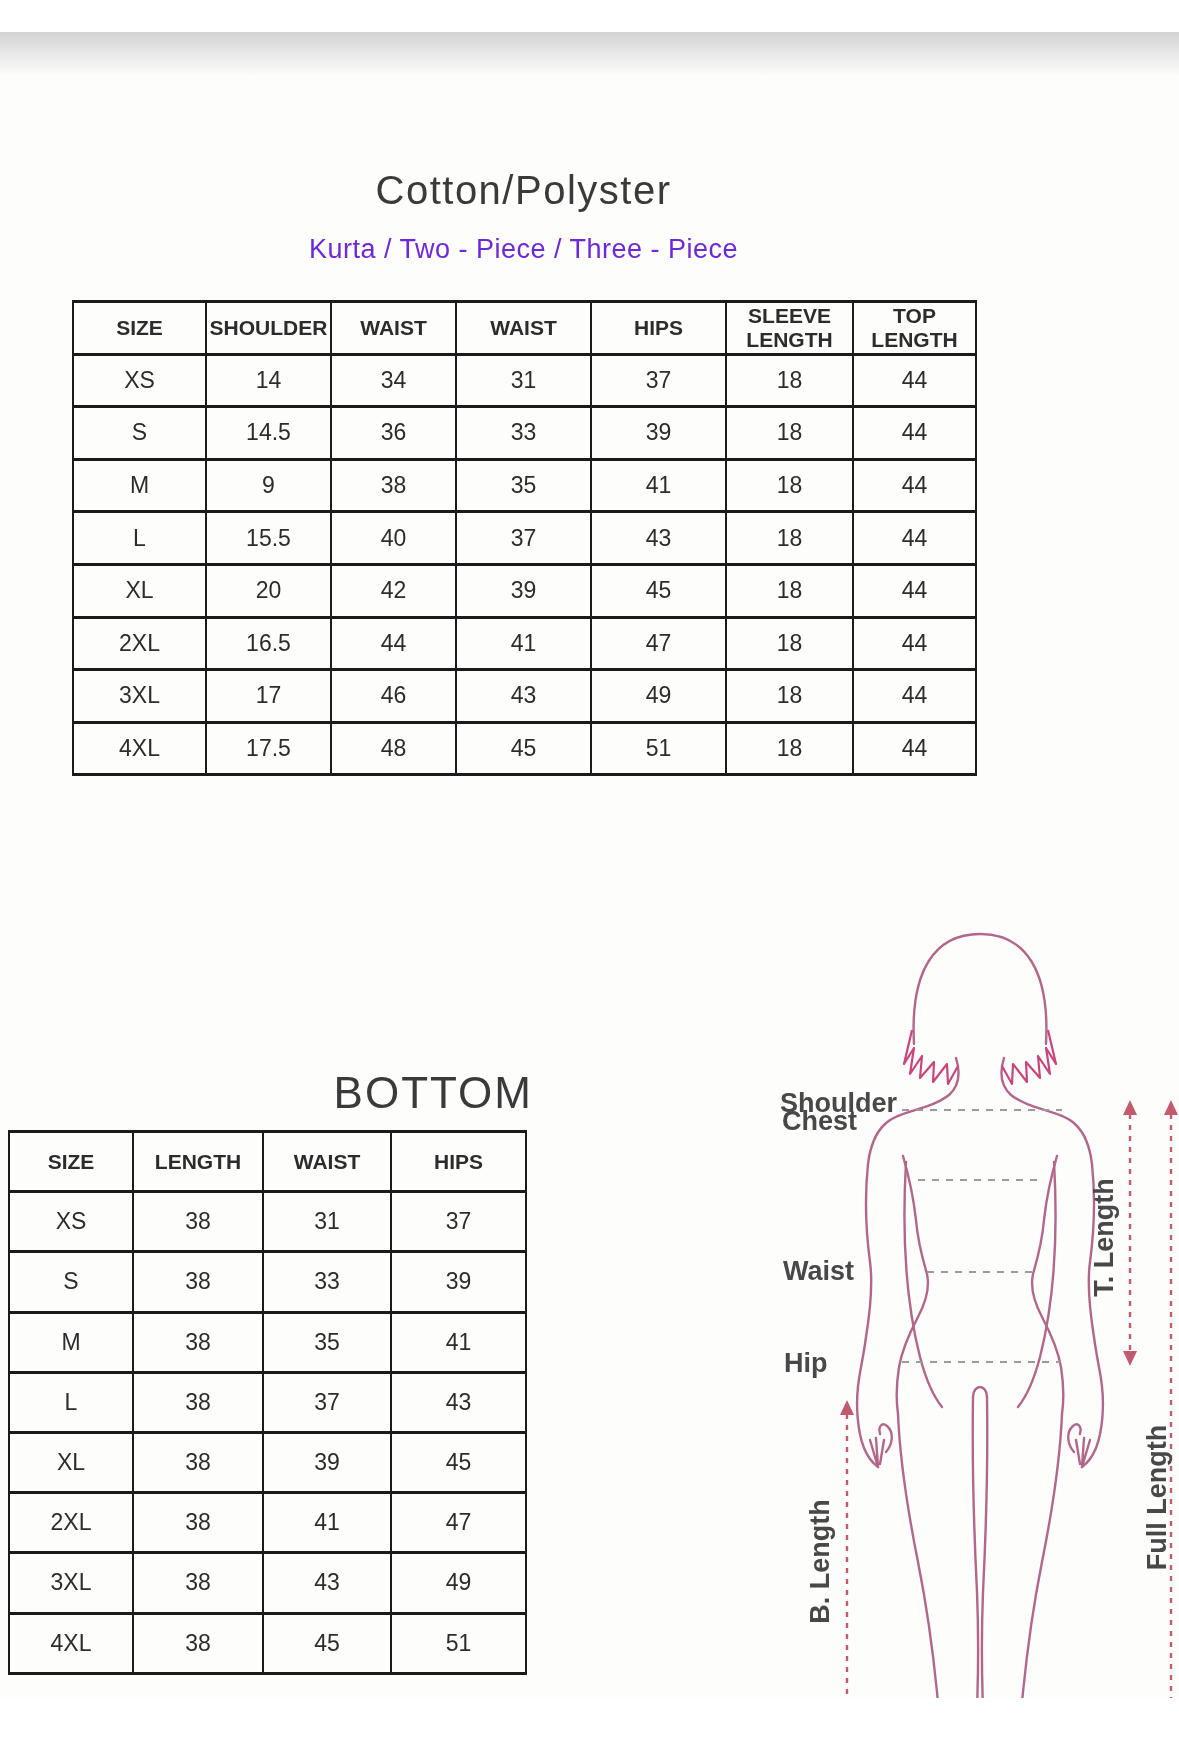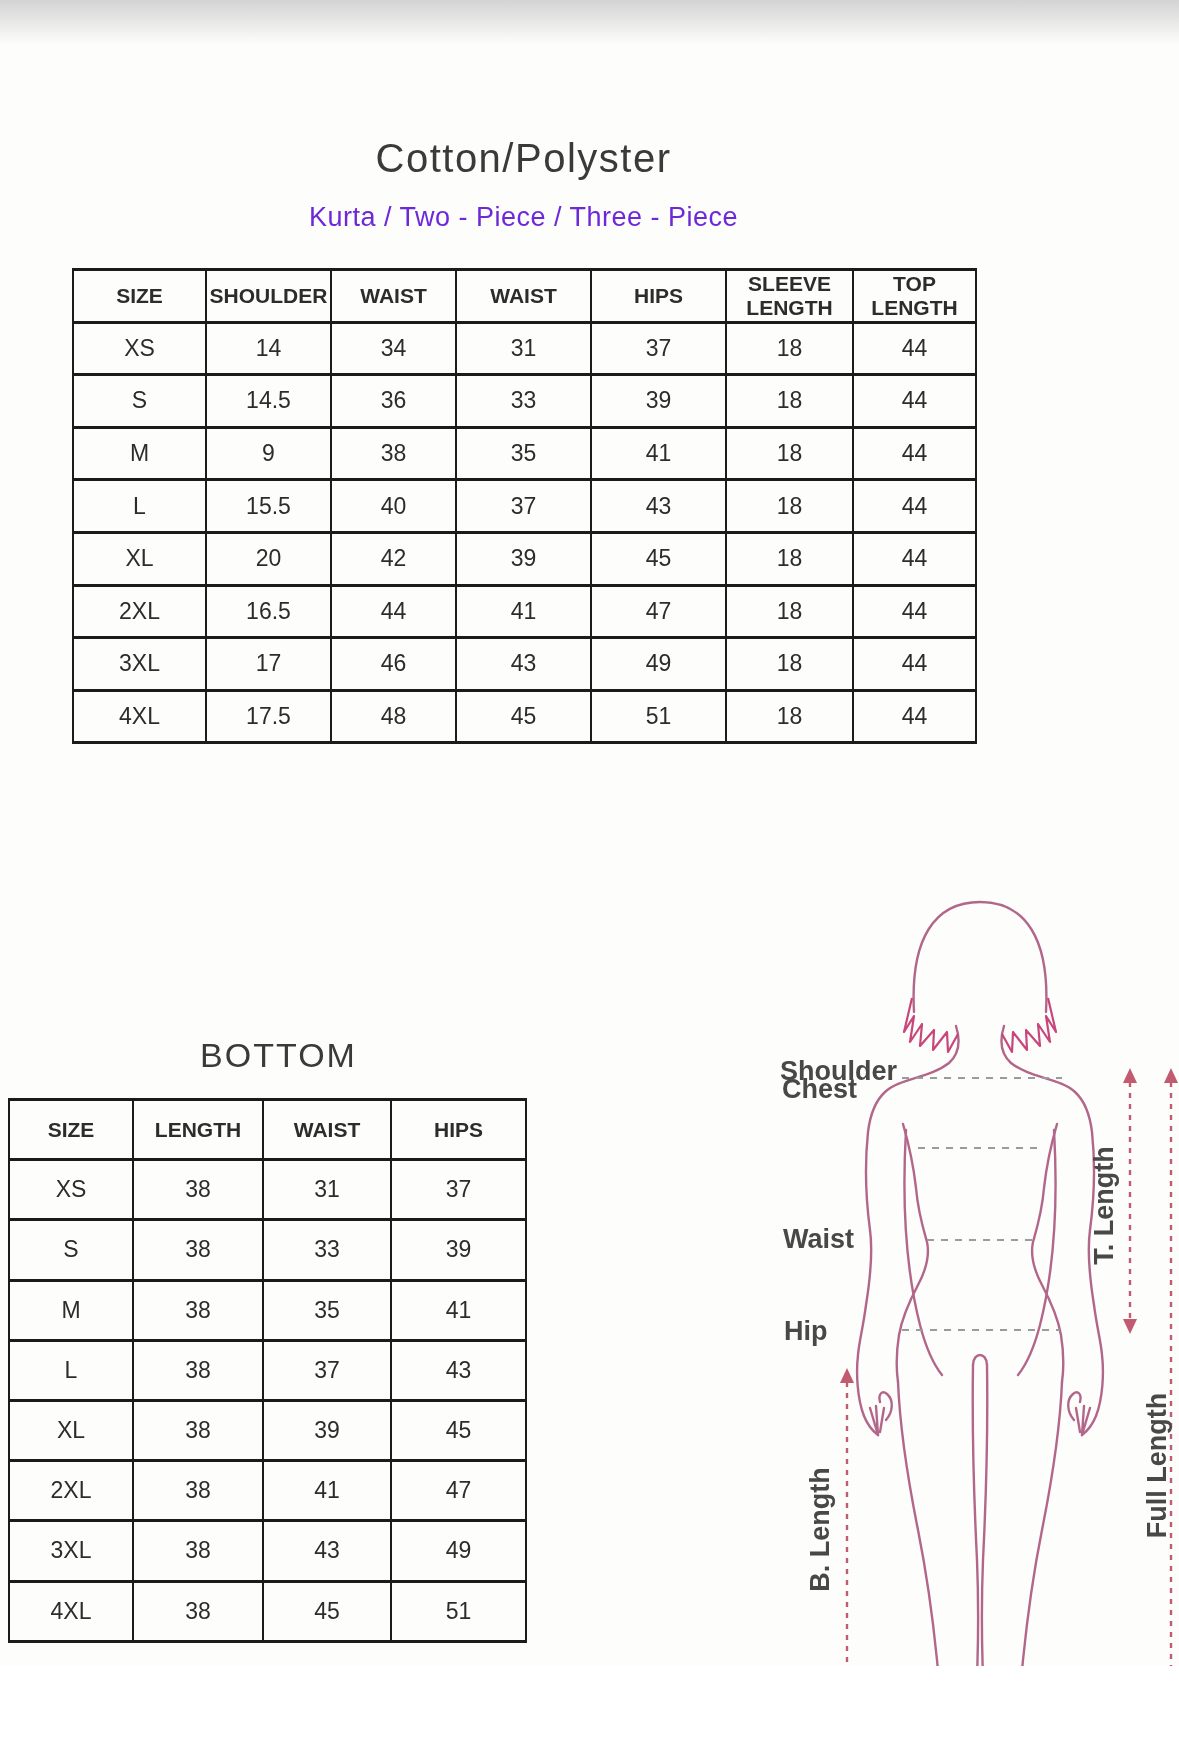--- a/index.html
+++ b/index.html
@@ -1,37 +1,37 @@
 <!DOCTYPE html>
 <html><head>
 <meta charset="utf-8">
 <style>
   html,body{margin:0;padding:0;}
   .page{
     position:relative;width:1179px;height:1666px;overflow:hidden;
-    background:#fdfdfc;font-family:"Liberation Sans",sans-serif;
+    background:#fdfdfc;font-family:"Liberation Sans",sans-serif;margin-top:32px;
   }
   .top-fade{position:absolute;top:0;left:0;right:0;height:44px;
     background:linear-gradient(to bottom,#d3d3d3 0%,rgba(255,255,255,0) 100%);}
   .title{position:absolute;left:72px;top:136px;width:903px;text-align:center;
     font-size:40px;letter-spacing:1.5px;color:#3a3a3a;font-weight:400;}
   .subtitle{position:absolute;left:72px;top:202px;width:903px;text-align:center;
     font-size:27px;letter-spacing:.5px;color:#6d28d9;font-weight:400;}
   table.size-table{border-collapse:collapse;table-layout:fixed;padding-left:16px;}
   table.size-table th,table.size-table td{
     border:2.4px solid #1b1b1b;border-top-width:3px;border-bottom-width:3px;
     text-align:center;vertical-align:middle;padding:0;color:#2c2c2c;overflow:hidden;}
   table.size-table th{font-size:21px;font-weight:700;line-height:1.15;}
   table.size-table td{font-size:23px;font-weight:400;}
   #topTable{position:absolute;left:72px;top:268px;width:903px;height:474px;}
   #topTable tr{height:52.6px;}
   #bottomTable{position:absolute;left:8px;top:1098px;width:517px;height:542px;}
   #bottomTable tr{height:60.2px;}
-  .bottom-title{position:absolute;left:0;top:1036px;width:533px;text-align:center;
-    font-size:34px;letter-spacing:2px;color:#3a3a3a;font-weight:400;padding-left:12px;}
+  .bottom-title{position:absolute;left:0;top:1036px;width:533px;text-align:right;
+    font-size:44px;letter-spacing:2px;color:#3a3a3a;font-weight:400;}
   .diagram-svg{position:absolute;left:690px;top:780px;width:489px;height:982px;}
   .diag-label{position:absolute;font-size:27px;font-weight:700;color:#484848;white-space:nowrap;}
   .rot{transform:rotate(-90deg);transform-origin:center;text-align:center;}
 </style>
 </head>
 <body>
 
 <div class="page">
   <div class="top-fade"></div>
 

